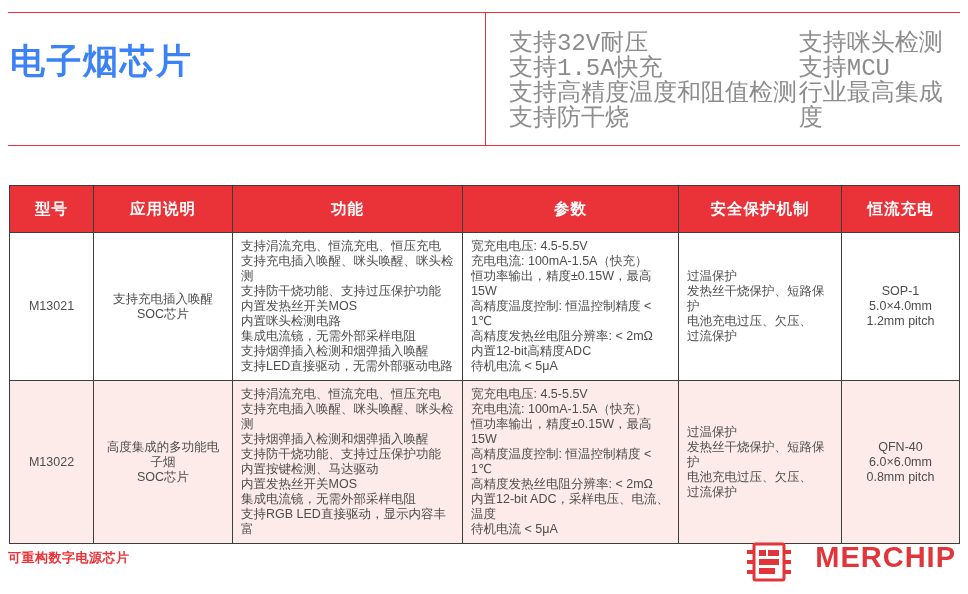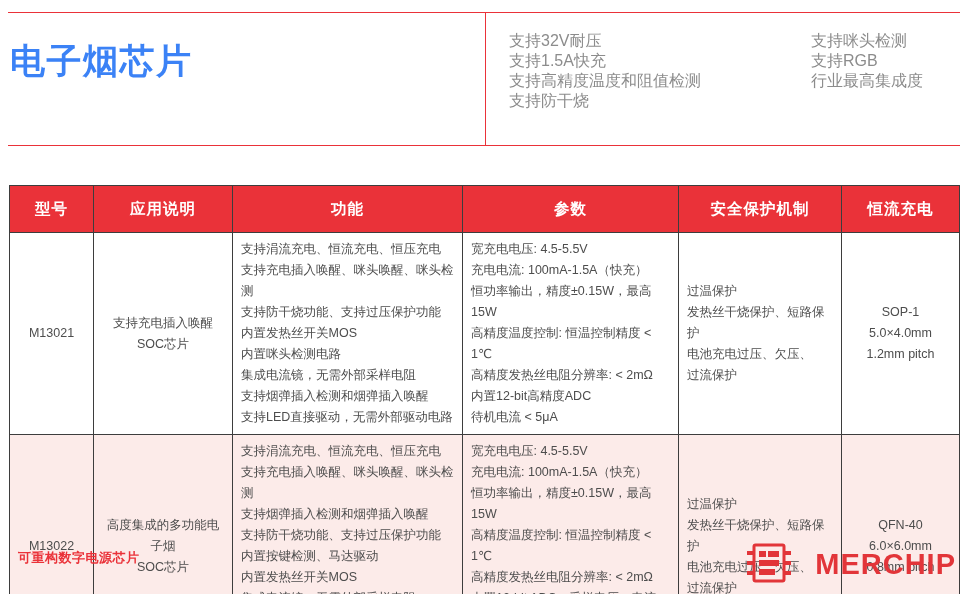--- a/index.html
+++ b/index.html
@@ -22,80 +22,80 @@
   }
   .hero-left{
     width:478px;border-right:1.5px solid var(--red);
     padding:25px 0 0 2px;
   }
   .page-title{
     font-size:35px;font-weight:700;color:#3b82f6;letter-spacing:1.5px;
   }
   .hero-right{
     flex:1;display:flex;padding:18px 0 0 23px;
-    color:var(--gray-text);font-size:16px;line-height:20px;
+    color:var(--gray-text);font-size:24px;line-height:25px;font-family:Liberation Mono, monospace;
   }
   .feature-col{white-space:pre-line;}
   .feature-col.first{width:302px;}
 
   
   table.spec{
     position:absolute;left:9px;top:185px;
     border-collapse:collapse;table-layout:fixed;width:950px;
   }
   table.spec th, table.spec td{
     border:1px solid var(--border);
   }
   table.spec thead th{
     background:var(--red);color:#ffffff;font-weight:700;
     font-size:15.5px;height:47px;text-align:center;letter-spacing:1px;
   }
   table.spec td{
-    font-size:12.5px;color:var(--cell-text);line-height:21px;
+    font-size:12.5px;color:var(--cell-text);line-height:15px;
     padding:6px 8px;vertical-align:middle;
   }
   .c-model{width:84px;}
   .c-app{width:139px;}
   .c-func{width:230px;}
   .c-param{width:216px;}
   .c-prot{width:163px;}
   .c-pkg{width:118px;}
   td.center{text-align:center;}
   .lines{white-space:pre-line;}
   tr.row-1 td{height:133px;background:#ffffff;}
   tr.row-2 td{height:132px;background:var(--pink);}
 
   
   .footer-tagline{
-    position:absolute;left:18px;top:549px;
+    position:absolute;left:8px;top:549px;
     color:var(--red);font-size:13px;font-weight:700;letter-spacing:0.5px;
   }
   .brand-logo{
     position:absolute;right:12px;top:541px;height:46px;
-    display:flex;align-items:center;gap:24px;
+    display:flex;gap:24px;
   }
   .brand-text{
     color:#e23539;font-size:29px;font-weight:800;letter-spacing:1px;
     font-family:"Liberation Sans","DejaVu Sans",sans-serif;
   }
 </style>
 </head>
 <body>
 
 <div class="hero">
   <div class="hero-left">
     <div class="page-title">电子烟芯片</div>
   </div>
   <div class="hero-right">
     <div class="feature-col first">支持32V耐压
 支持1.5A快充
 支持高精度温度和阻值检测
 支持防干烧</div>
     <div class="feature-col">支持咪头检测
-支持RGB
+支持MCU
 行业最高集成度</div>
   </div>
 </div>
 
 <table class="spec">
   <colgroup>
     <col class="c-model">
       <col class="c-app">
       <col class="c-func">
     <col class="c-param">

